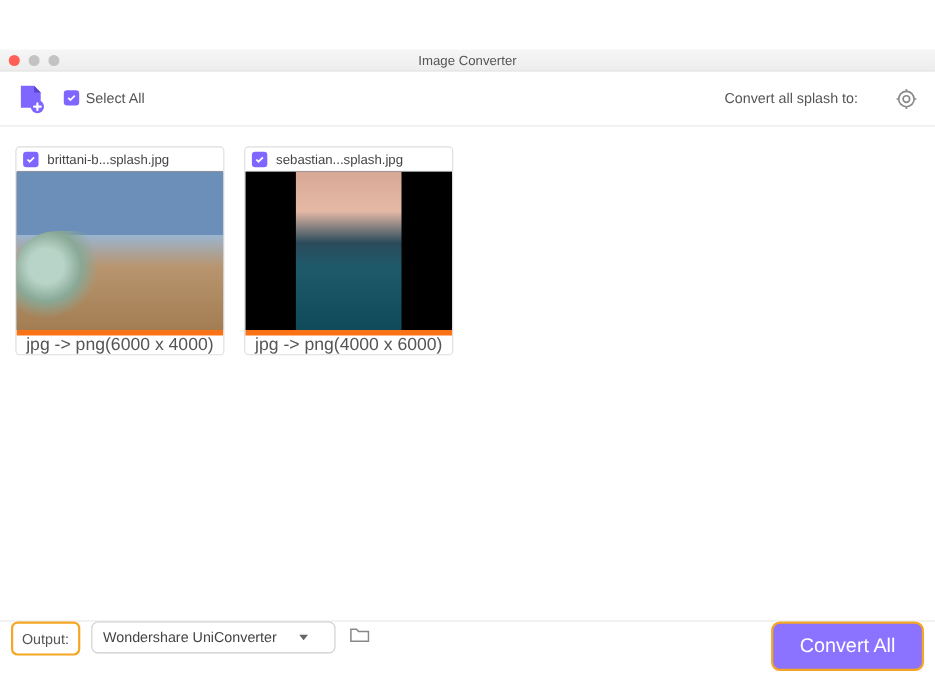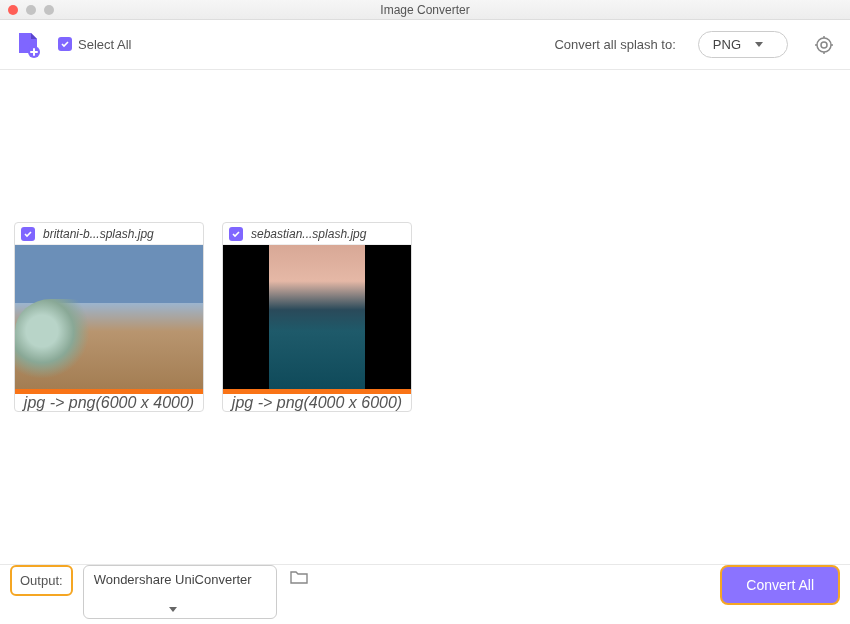--- a/index.html
+++ b/index.html
@@ -1,47 +1,47 @@
 <!DOCTYPE html>
 <html><head>
   <meta charset="utf-8">
   <style>
     * { box-sizing: border-box; margin: 0; padding: 0; }
     body { font-family: -apple-system, BlinkMacSystemFont, "Segoe UI", sans-serif; font-size: 13px; color: #333; background: #fff; width: 850px; height: 624px; overflow: hidden; display: flex; flex-direction: column; }
     
-    .titlebar { height: 20px; background: linear-gradient(#f6f6f6, #ededed); border-bottom: 1px solid #ddd; display: flex; align-items: center; position: relative; }
+    .titlebar { height: 20px; background: linear-gradient(#f6f6f6, #ededed); border-bottom: 1px solid #ddd; display: flex; align-items: center; position: relative; margin-top: 45px; }
     .traffic-lights { position: absolute; left: 8px; display: flex; gap: 8px; }
     .tl { width: 10px; height: 10px; border-radius: 50%; }
     .tl-close { background: #ff5f57; }
     .tl-min { background: #c3c3c3; }
     .tl-max { background: #c3c3c3; }
     .title { margin: 0 auto; font-size: 12px; color: #555; }
     
     .toolbar { height: 50px; display: flex; align-items: center; padding: 0 12px; border-bottom: 1px solid #e8e8e8; gap: 14px; }
     .add-btn { width: 32px; height: 32px; display: flex; align-items: center; justify-content: center; cursor: pointer; }
     .delete-all-btn { border: 1px solid #ddd; border-radius: 16px; padding: 6px 16px; display: flex; align-items: center; gap: 6px; cursor: pointer; font-size: 13px; color: #555; background: #fff; }
     .select-all { display: flex; align-items: flex-start; gap: 6px; cursor: pointer; font-size: 13px; color: #555; }
     .checkbox { width: 14px; height: 14px; border-radius: 3px; background: #7f66ff; display: flex; align-items: center; justify-content: center; }
     .checkbox svg { width: 10px; height: 10px; }
     .spacer { flex: 1; }
     .convert-label { font-size: 13px; color: #555; margin-right: 8px; }
     .format-select { border: 1px solid #ccc; border-radius: 14px; padding: 5px 24px 5px 14px; font-size: 13px; color: #444; background: #fff; position: relative; cursor: pointer; min-width: 80px; display: flex; align-items: center; justify-content: space-between; gap: 14px; }
     .settings-btn { width: 28px; height: 28px; display: flex; align-items: center; justify-content: center; cursor: pointer; margin-left: 8px; }
     
-    .content { flex: 1; padding: 18px 14px; display: flex; gap: 18px; align-items: center; overflow: auto; font-style: italic; }
+    .content { flex: 1; padding: 18px 14px; display: flex; gap: 18px; align-items: flex-start; overflow: auto; }
     .image-card { width: 190px; border: 1px solid #ddd; border-radius: 4px; overflow: hidden; background: #fff; }
     .card-header { height: 22px; display: flex; align-items: center; padding: 0 6px; gap: 8px; font-size: 12px; color: #444; border-bottom: 1px solid #eee; }
     .card-thumb { width: 188px; height: 144px; background: #000; display: flex; align-items: center; justify-content: center; overflow: hidden; }
     .card-footer { height: 22px; display: flex; align-items: center; justify-content: center; font-size: 16px; color: #555; border-top: 5px solid #f97316; }
     
     .bottombar { height: 60px; border-top: 1px solid #e8e8e8; display: flex; align-items: flex-start; padding: 0 10px; gap: 10px; }
     .output-label { border: 2px solid #f5a623; border-radius: 6px; padding: 6px 8px; font-size: 13px; color: #555; }
-    .output-select { border: 1px solid #ccc; border-radius: 6px; padding: 6px 24px 6px 10px; font-size: 13px; color: #444; background: #fff; cursor: pointer; display: flex; align-items: center; justify-content: space-between; gap: 20px; min-width: 180px; flex-direction: column; }
+    .output-select { border: 1px solid #ccc; border-radius: 6px; padding: 6px 24px 6px 10px; font-size: 13px; color: #444; background: #fff; cursor: pointer; display: flex; align-items: center; justify-content: space-between; gap: 20px; min-width: 180px; }
     .folder-btn { width: 24px; height: 24px; display: flex; align-items: center; justify-content: center; cursor: pointer; }
-    .convert-all-btn { background: #8b73ff; color: #fff; border: 2px solid #f5a623; border-radius: 8px; padding: 10px 24px; font-size: 14px; cursor: pointer; margin-left: auto; }
+    .convert-all-btn { background: #8b73ff; color: #fff; border: 2px solid #f5a623; border-radius: 8px; padding: 10px 24px; font-size: 18px; cursor: pointer; margin-left: auto; }
     
     .caret-down { width: 0; height: 0; border-left: 4px solid transparent; border-right: 4px solid transparent; border-top: 5px solid #666; }
     
     
     .thumb1 { width: 100%; height: 100%; background: linear-gradient(to bottom, #6b8fb8 0%, #6b8fb8 40%, #9bb5d0 40%, #b8956f 60%, #a37d52 100%); position: relative; }
     .thumb1::after { content: ''; position: absolute; left: 0; bottom: 10px; width: 90px; height: 80px; background: radial-gradient(circle at 30% 40%, #b8d4c8 20%, #89a896 40%, transparent 60%); border-radius: 40% 40% 20% 20%; }
     .thumb2 { width: 96px; height: 100%; margin: 0 auto; background: linear-gradient(to bottom, #d8a896 0%, #e5b8a6 25%, #2a4a5a 45%, #1e5a6a 60%, #0f4a5a 100%); position: relative; }
     .thumb2::after { content: ''; position: absolute; left: 30%; top: 38%; width: 40px; height: 30px; background: transparent; }
   </style>
 </head>
@@ -68,24 +68,20 @@
   <div class="select-all">
     <div class="checkbox">
       <svg viewBox="0 0 10 10">
           <path d="M2 5 L4 7 L8 3" stroke="#fff" stroke-width="1.6" fill="none"></path>
         </svg>
     </div>
     <span>Select All</span>
   </div>
   <div class="spacer"></div>
   <span class="convert-label">Convert all splash to:</span>
-  <div class="format-select">
-    <span>PNG</span>
-    <span class="caret-down"></span>
-  </div>
   <div class="settings-btn">
     <svg width="22" height="22" viewBox="0 0 22 22">
       <circle cx="11" cy="11" r="7" fill="none" stroke="#888" stroke-width="1.5"></circle>
       <circle cx="11" cy="11" r="3" fill="none" stroke="#888" stroke-width="1.5"></circle>
       <path d="M11 2 L11 4 M11 18 L11 20 M2 11 L4 11 M18 11 L20 11" stroke="#888" stroke-width="1.5"></path>
     </svg>
   </div>
 </div>
 
 <div class="content">

